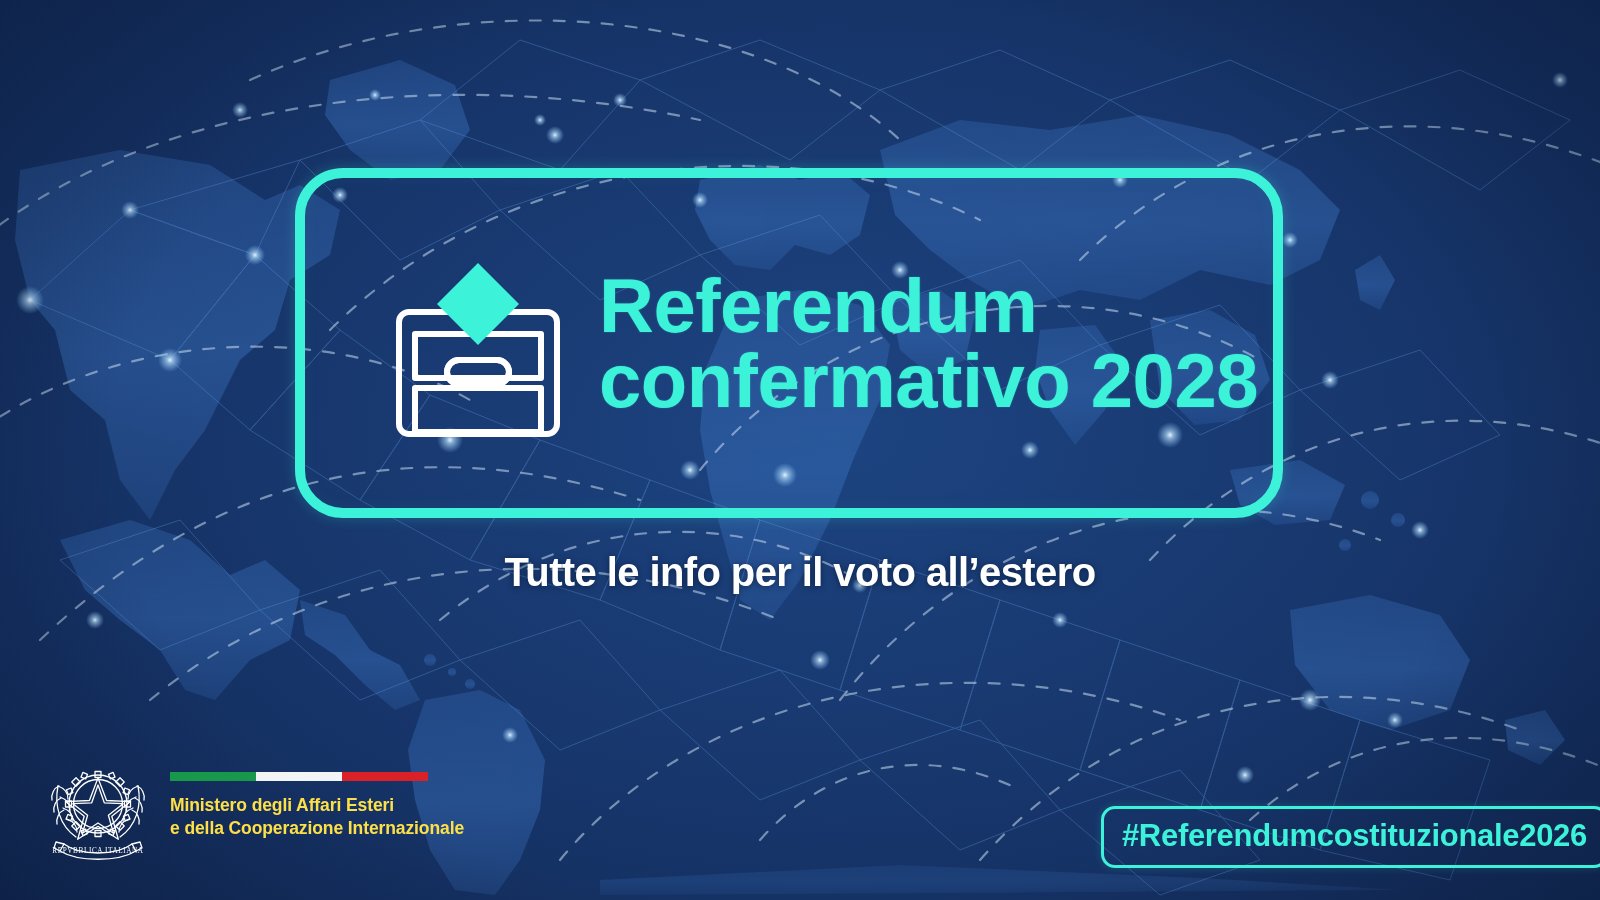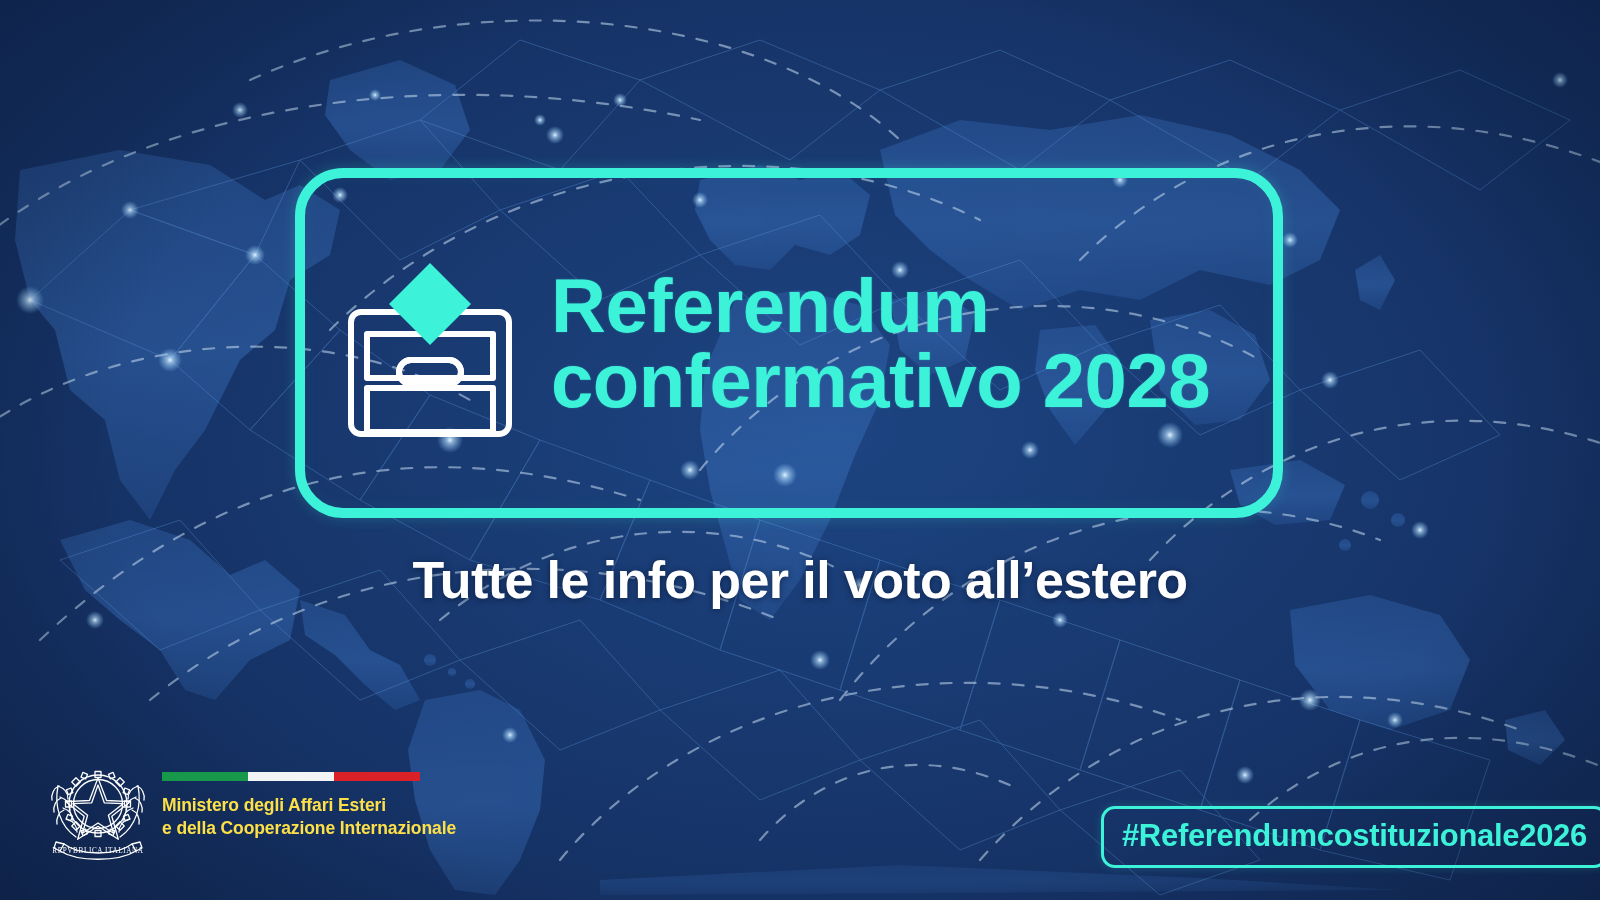--- a/index.html
+++ b/index.html
@@ -48,21 +48,21 @@
     border-radius: 48px;
     box-shadow: 0 0 14px rgba(60,242,216,.22), inset 0 0 18px rgba(60,242,216,.05);
   }
 
   .hero-inner {
     position: absolute;
     left: 0; top: 0;
     width: 100%; height: 100%;
     display: flex;
     align-items: center;
-    padding-left: 36px;
+    padding-left: 84px;
   }
 
   .ballot-icon { flex: 0 0 auto; margin-right: 32px; margin-top: -6px; }
 
   .hero-title {
     color: #3cf2d8;
     font-size: 76px;
     font-weight: 700;
     line-height: 0.99;
     letter-spacing: -0.5px;
@@ -73,35 +73,35 @@
   .hero-title .l2 { display: block; }
 
   
   .subtitle {
     position: absolute;
     top: 550px;
     left: 0;
     width: 1600px;
     text-align: center;
     color: #ffffff;
-    font-size: 52px;
+    font-size: 40px;
     font-weight: 700;
     letter-spacing: -0.6px;
     text-shadow: 0 1px 6px rgba(4,16,40,.6);
   }
 
   
   .ministry {
     position: absolute;
     left: 46px;
     top: 752px;
     display: flex;
     align-items: flex-start;
   }
-  .emblem { flex: 0 0 auto; margin-right: 12px; }
+  .emblem { flex: 0 0 auto; margin-right: 20px; }
   .ministry-right { padding-top: 20px; }
   .tricolor {
     width: 258px;
     height: 9px;
     display: flex;
     margin-bottom: 13px;
   }
   .tri-g { flex: 1; background: #17984a; }
   .tri-w { flex: 1; background: #f2f4f6; }
   .tri-r { flex: 1; background: #da2128; }

